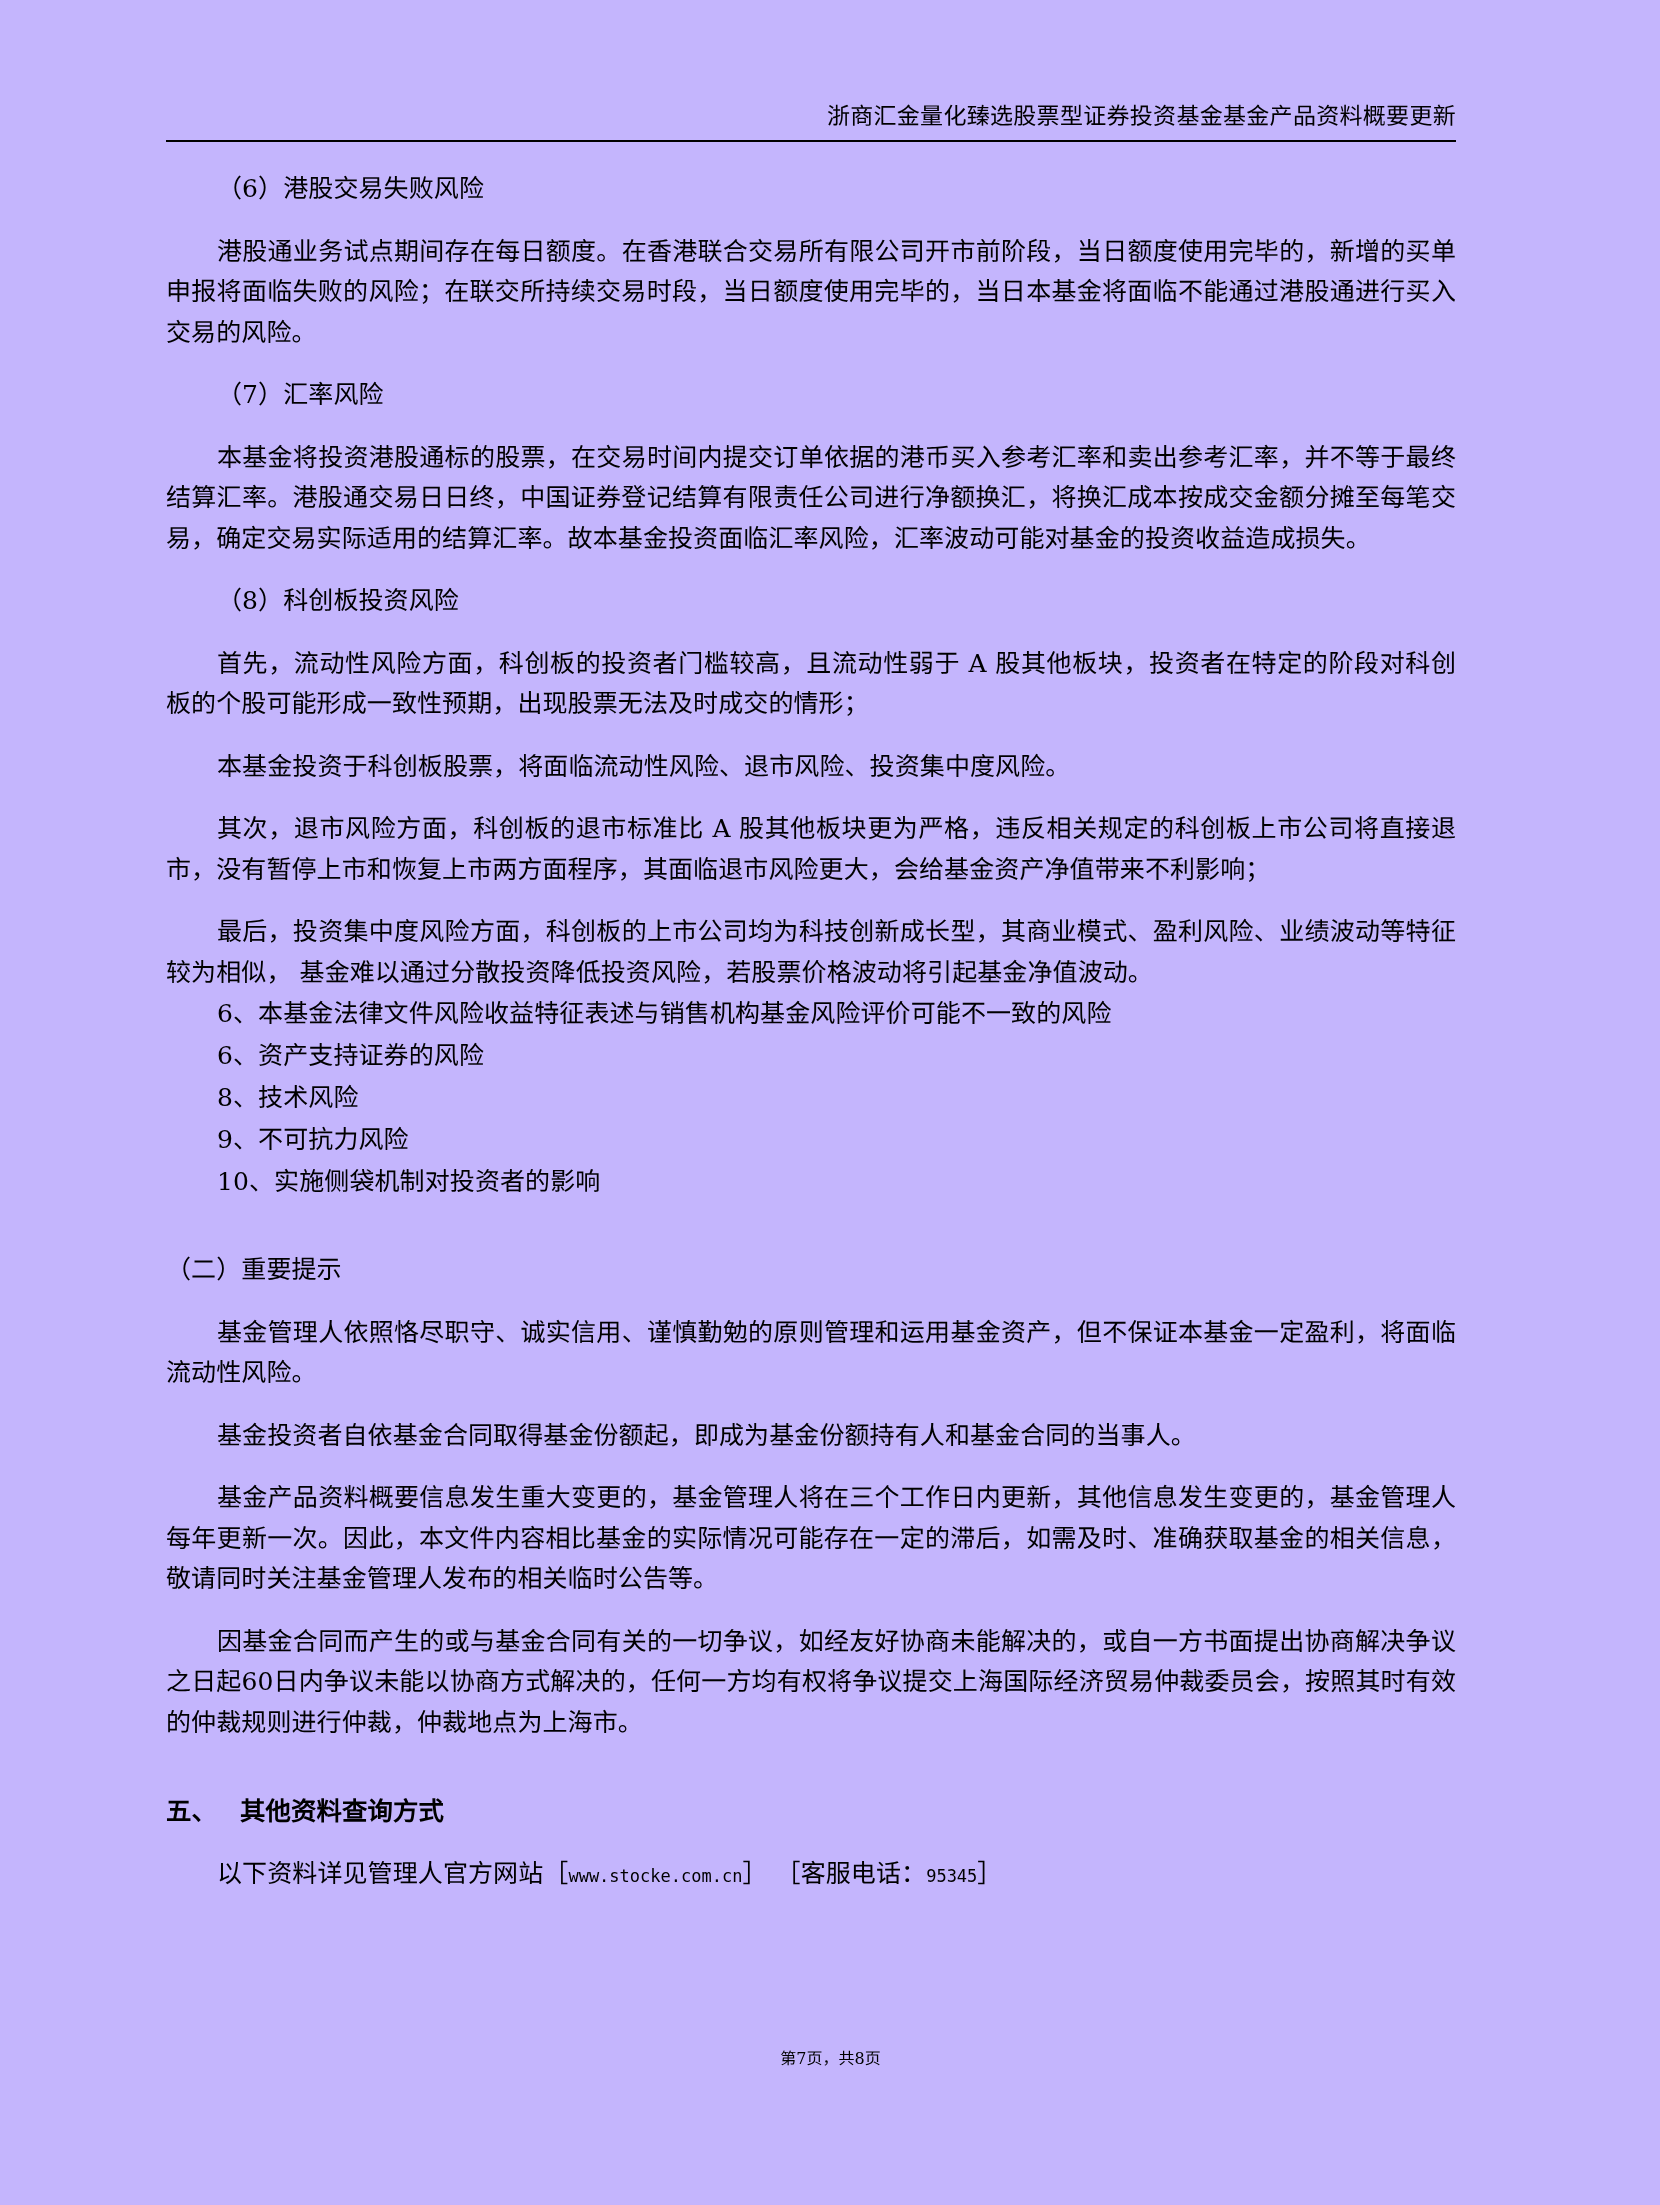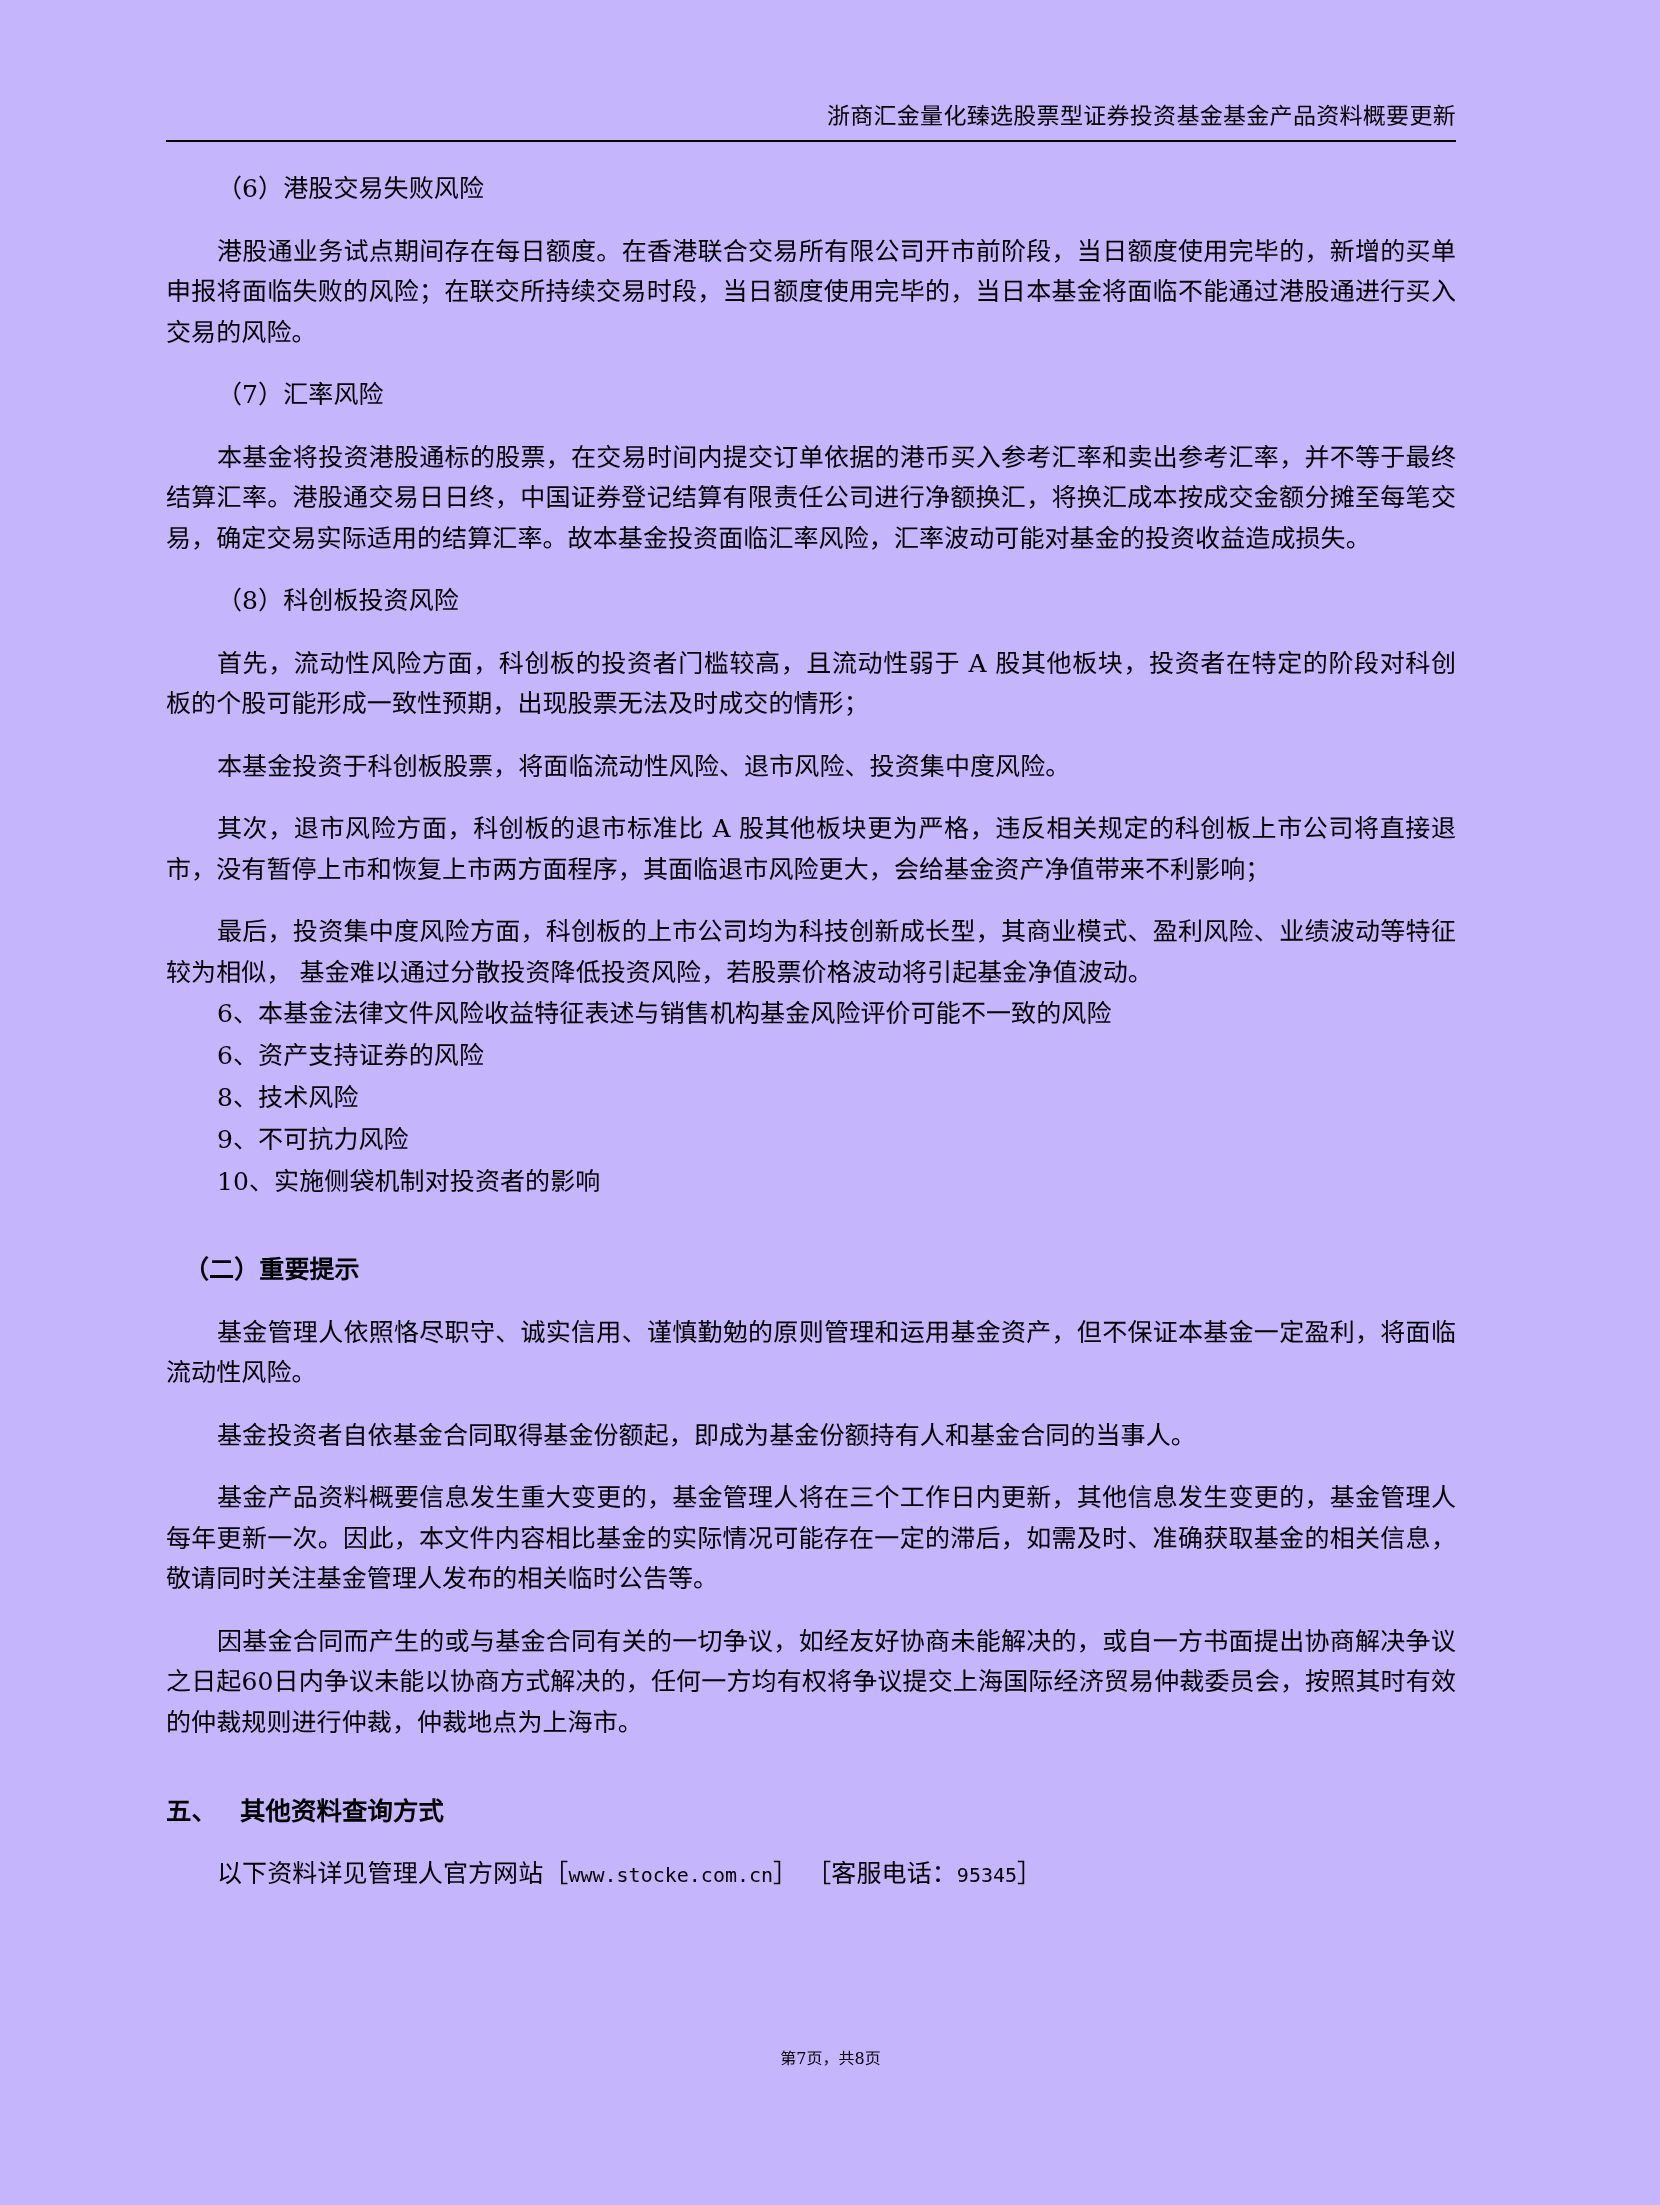--- a/index.html
+++ b/index.html
@@ -48,30 +48,30 @@
   }
   .indent2 {
     text-indent: 51px;
     margin-top: 22px;
   }
   .body-block p {
     margin-bottom: 1.3px;
   }
   .heading {
     font-size: 25px;
-    font-weight: bold;
+    font-weight: normal;
     line-height: 1.62;
-    margin: 18px;
+    margin: 0;
   }
   .section-gap-large {
     margin-top: 48px;
   }
   .mono {
     font-family: "DejaVu Sans Mono", "Liberation Mono", monospace;
-    font-size: 20px;
+    font-size: 17px;
     letter-spacing: 0px;
   }
   .sec5-title {
     font-size: 25.4px;
     font-weight: bold;
   }
   .sec5-title .num {
     margin-right: 23px;
   }
   .footer {

